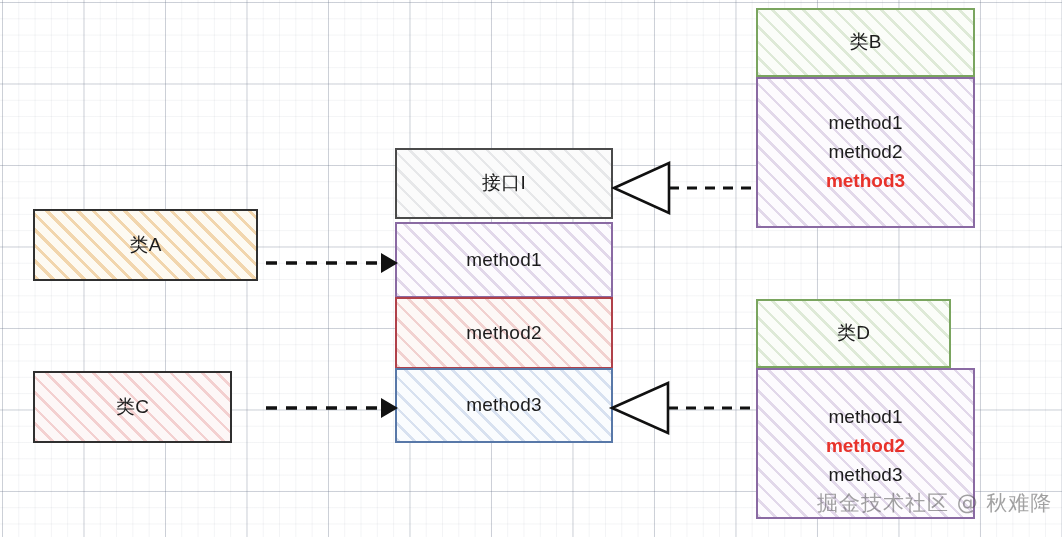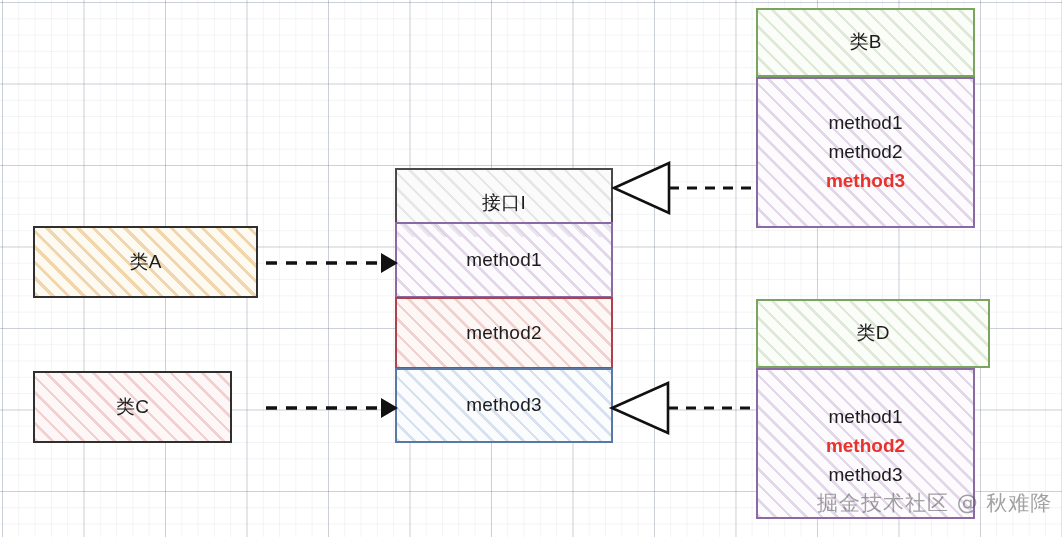--- a/index.html
+++ b/index.html
@@ -109,31 +109,31 @@
     letter-spacing: 1px;
     white-space: nowrap;
     font-family: "DejaVu Sans", sans-serif;
   }
 </style>
 </head>
 <body>
 
 <div id="canvas">
 
-  <div class="box hatch h-orange" style="left:33px; top:226px; width:225px; height:72px;
+  <div class="box hatch h-orange" style="left:33px; top:209px; width:225px; height:72px;
               border:2.5px solid #2f2f2f; background:#fdfaf2;">
     <span class="box-label">类A</span>
   </div>
 
   <div class="box hatch h-pink" style="left:33px; top:371px; width:199px; height:72px;
               border:2.5px solid #2f2f2f; background:#fdf7f7;">
     <span class="box-label">类C</span>
   </div>
 
-  <div class="box hatch h-gray" style="left:395px; top:168px; width:218px; height:71px;
+  <div class="box hatch h-gray" style="left:395px; top:148px; width:218px; height:71px;
               border:2.2px solid #4a4a4a; background:#fbfbfb;">
     <span class="box-label">接口I</span>
   </div>
 
   <div class="box hatch h-purple" style="left:395px; top:222px; width:218px; height:76px;
               border:2.2px solid #8a6aa3; background:#fdfbfe;">
     <span class="box-label">method1</span>
   </div>
 
   <div class="box hatch h-red" style="left:395px; top:297px; width:218px; height:72px;
@@ -153,21 +153,21 @@
 
   <div class="box hatch h-purple" style="left:756px; top:77px; width:219px; height:151px;
               border:2.2px solid #8a6aa3; background:#fdfbfe;">
     <div class="methods-list">
       <div>method1</div>
       <div>method2</div>
       <div class="m-red">method3</div>
     </div>
   </div>
 
-  <div class="box hatch h-green" style="left:756px; top:299px; width:234px; height:69px;
+  <div class="box hatch h-green" style="left:756px; top:299px; width:195px; height:69px;
               border:2.2px solid #7aa55f; background:#fbfdf9;">
     <span class="box-label">类D</span>
   </div>
 
   <div class="box hatch h-purple" style="left:756px; top:368px; width:219px; height:151px;
               border:2.2px solid #8a6aa3; background:#fdfbfe;
               align-items:flex-start; padding-top:33px;">
     <div class="methods-list">
       <div>method1</div>
       <div class="m-red">method2</div>

